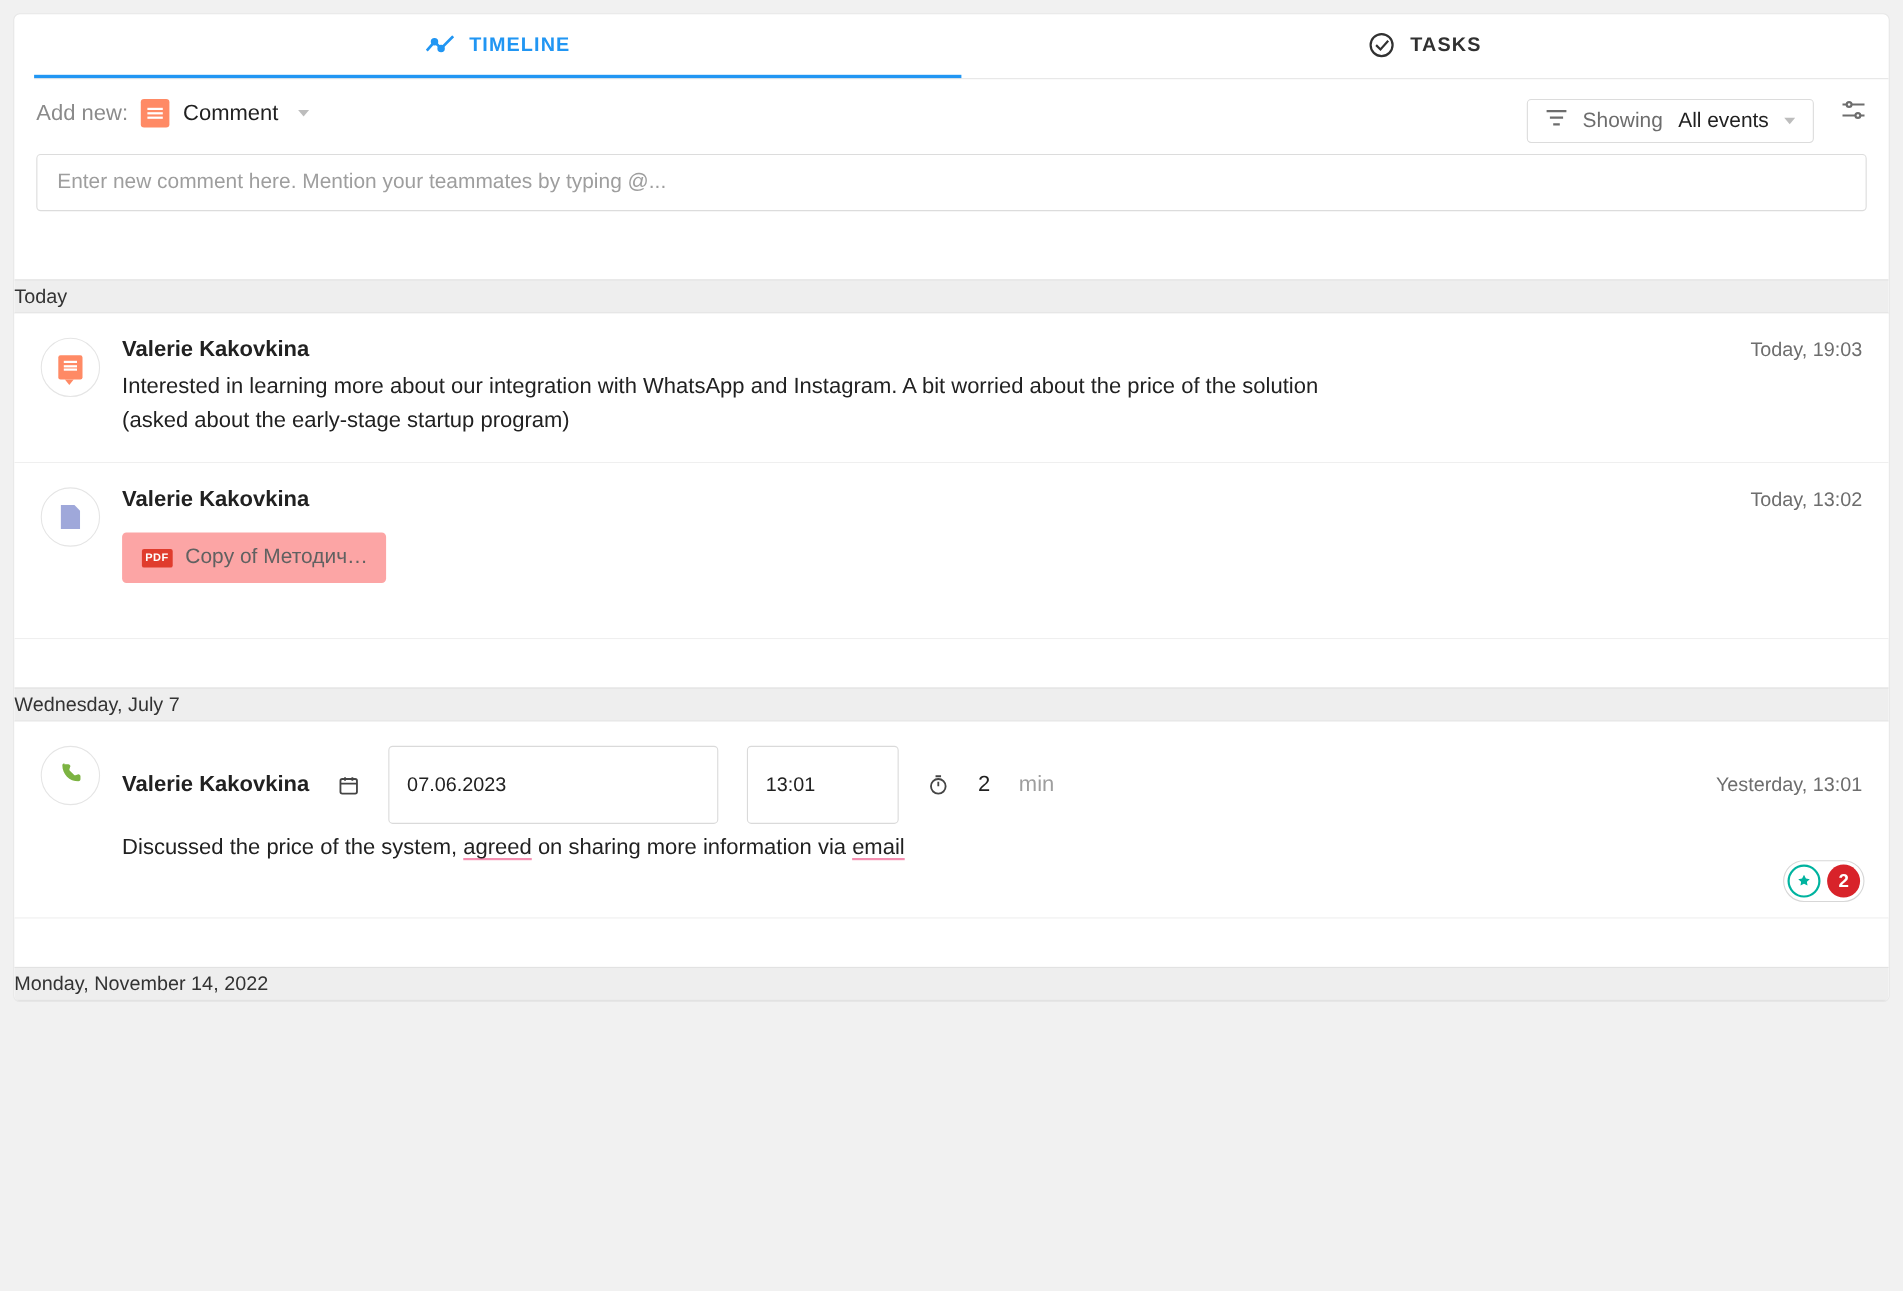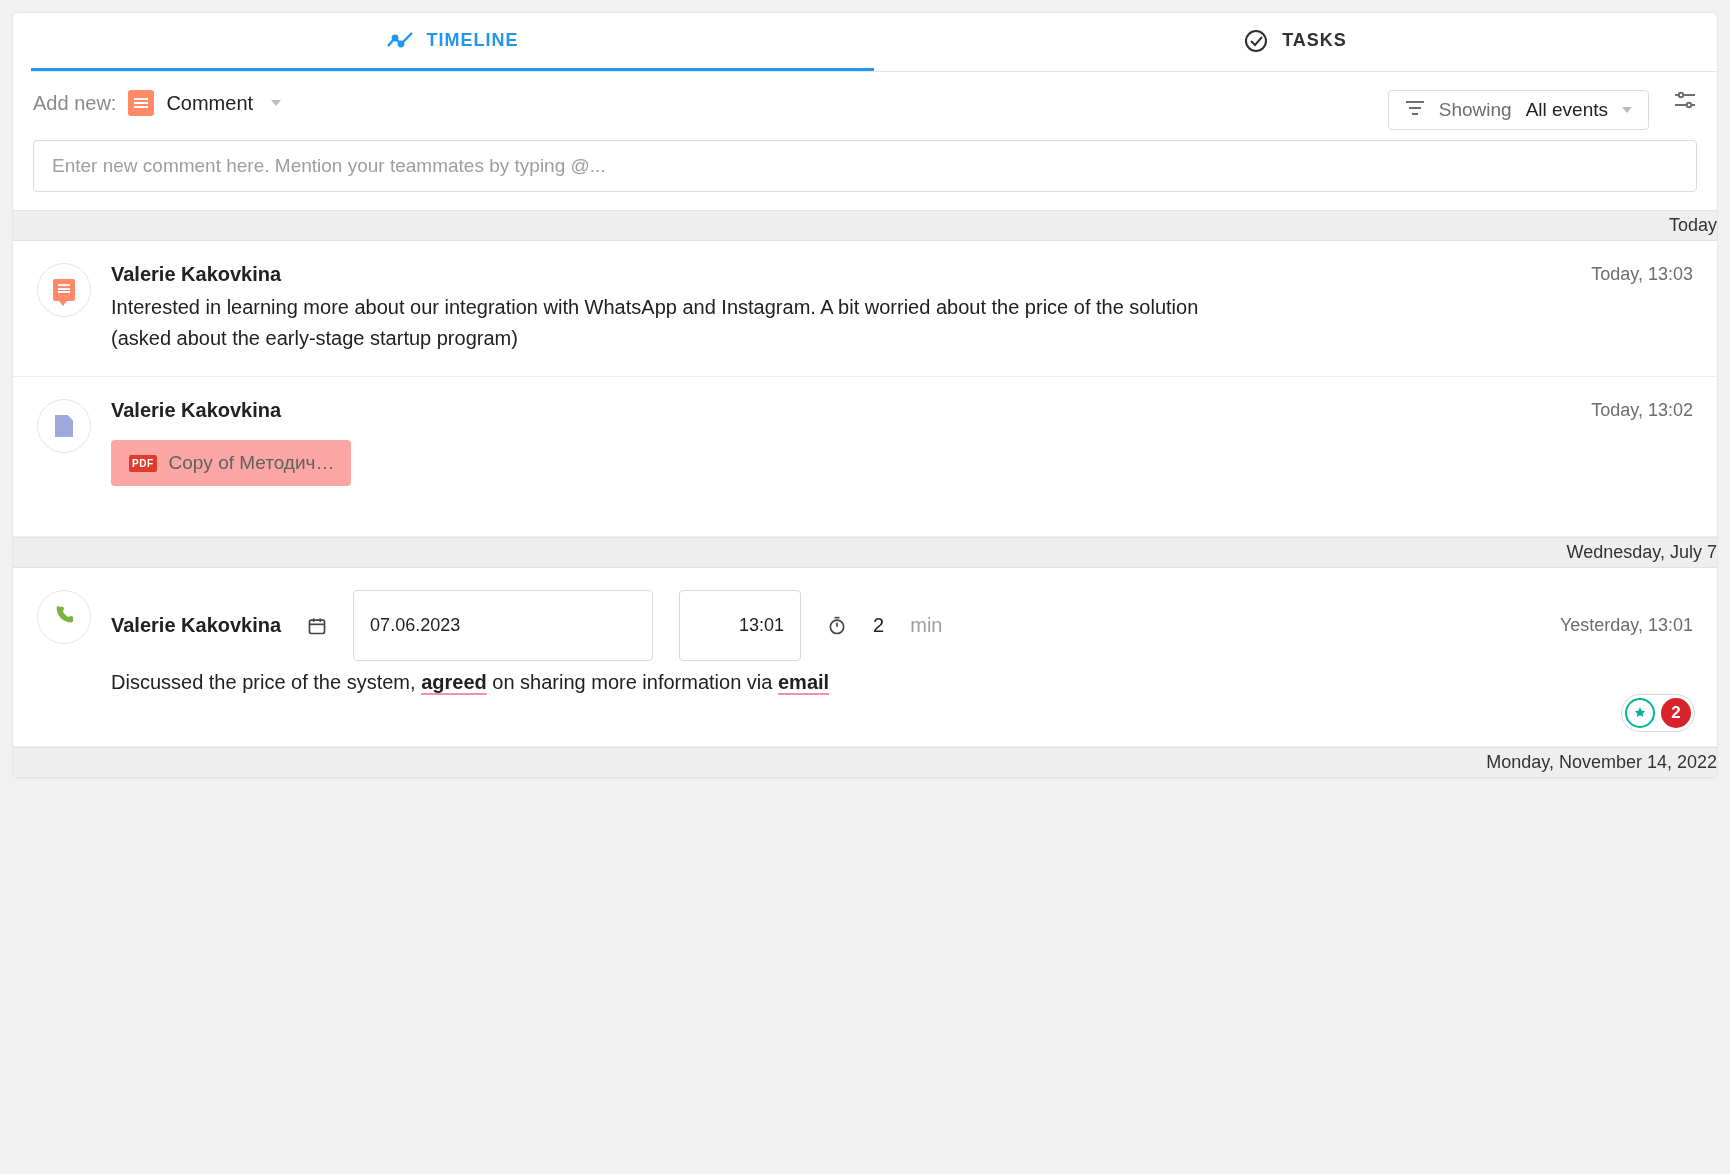--- a/index.html
+++ b/index.html
@@ -101,24 +101,25 @@
     font-size: 19px;
     color:#212121;
   }
   .comment-input::placeholder { color:#9e9e9e; }
 
   
   .date-strip {
     background:#eeeeee;
     border-top:1px solid #e2e2e2;
     border-bottom:1px solid #e2e2e2;
-    text-align:right;
+    text-align:left;
     font-size:18px;
     color:#333;
     padding: 4px 0;
+    margin-top: 44px;
   }
 
   
   .item {
     display:flex;
     padding: 22px 24px;
     gap: 20px;
     border-bottom: 1px solid #efefef;
     background:#fff;
     position:relative;
@@ -178,24 +179,24 @@
     background:#e03c2d;color:#fff;font-size:10px;font-weight:700;
     padding:3px 3px;border-radius:2px;letter-spacing:0.5px;
   }
 
   .date-input, .time-input {
     border:1px solid #dadada;border-radius:4px;
     padding:24px 16px; font-size:18px; color:#212121;
     background:#fff;
   }
   .date-input { width: 300px; }
-  .time-input { width: 122px; text-align:right; }
+  .time-input { width: 138px; text-align:left; }
   .head-icon { color:#555; display:flex; }
 
-  .underline-pink { text-decoration: underline; text-decoration-color:#f48fb1; text-decoration-thickness:2px; text-underline-offset:4px;font-weight:bold; }
+  .underline-pink { text-decoration: underline; text-decoration-color:#f48fb1; text-decoration-thickness:2px; text-underline-offset:4px; }
 
   
   .float-badge {
     position:absolute;
     right:22px; bottom:14px;
     display:flex;align-items:center;gap:0;
     border:1px solid #d7d7d7;border-radius:999px;
     background:#fff;
     padding:3px;
   }
@@ -278,21 +279,21 @@
 
   <div class="date-strip">Today</div>
 
   <div class="item">
     <div class="item-avatar">
       <span class="icon-comment"></span>
     </div>
     <div class="item-body">
       <div class="item-head">
         <span>Valerie Kakovkina</span>
-        <span class="item-time">Today, 13:03</span>
+        <span class="item-time">Today, 19:03</span>
       </div>
       <div class="item-text">Interested in learning more about our integration with WhatsApp and Instagram. A bit worried about the price of the solution (asked about the early-stage startup program)</div>
     </div>
   </div>
 
   <div class="item" style="padding-bottom:50px">
     <div class="item-avatar">
       <span class="icon-file"></span>
     </div>
     <div class="item-body">

